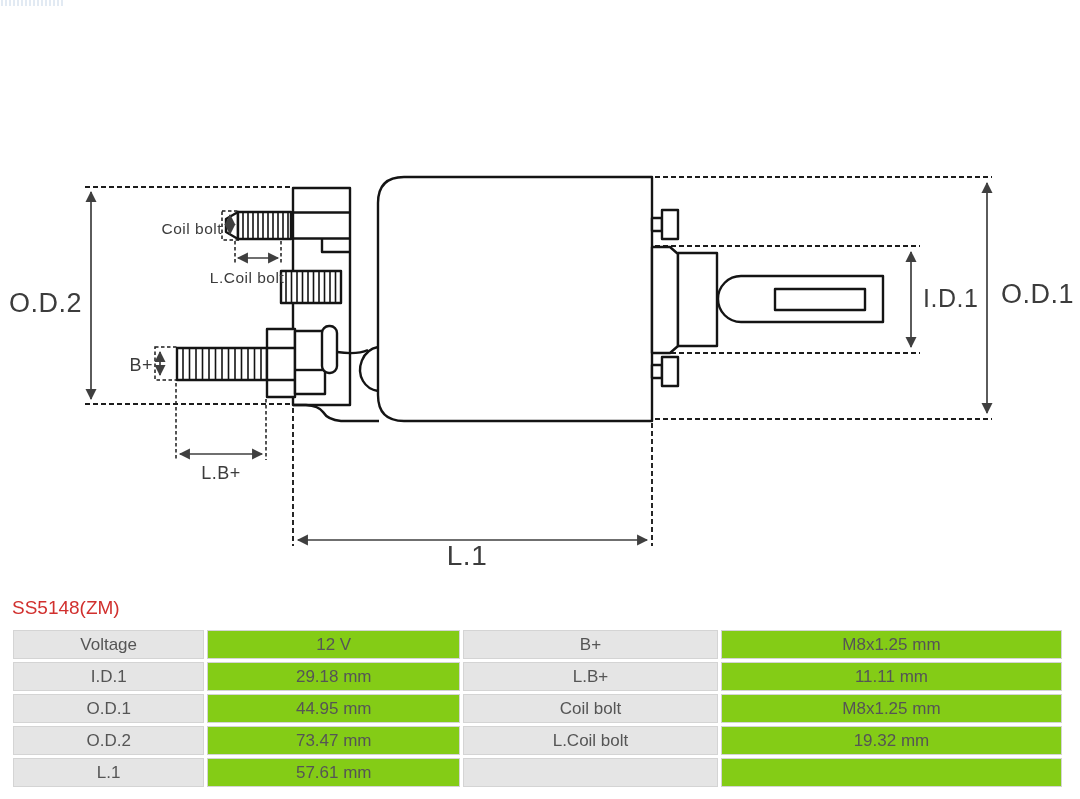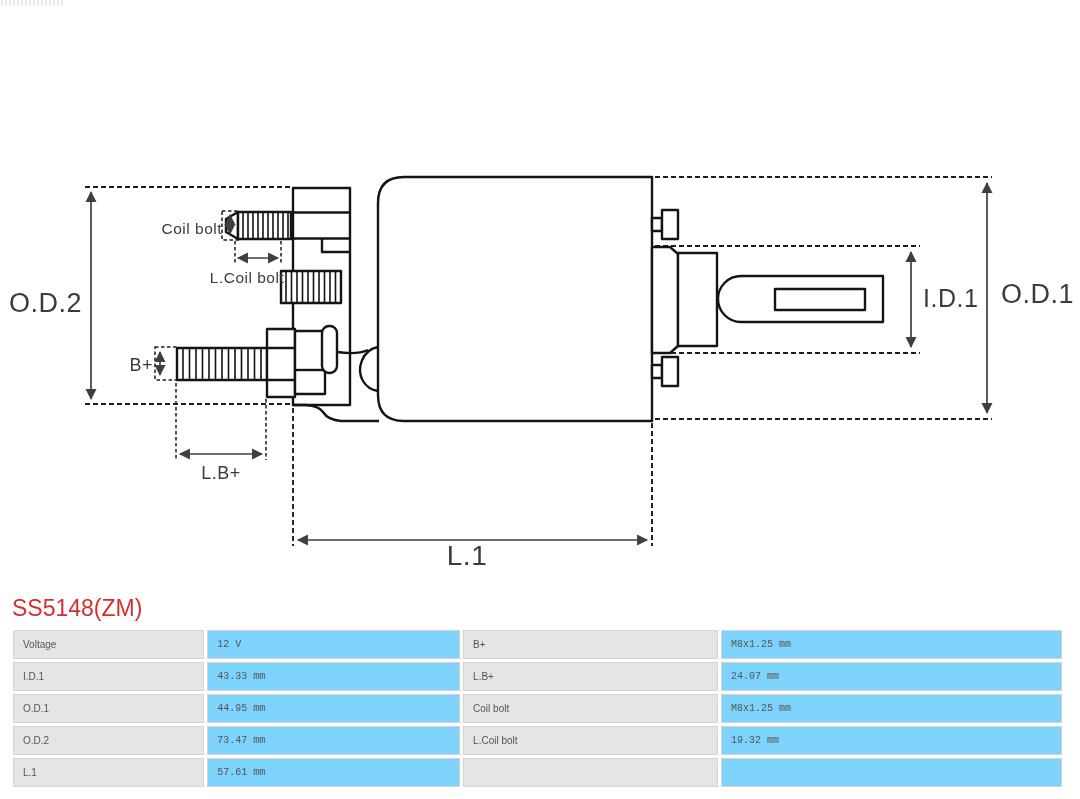--- a/index.html
+++ b/index.html
@@ -17,26 +17,26 @@
   .dash path.thin{stroke-width:1.5;stroke-dasharray:3.5 2.5;}
   .part path,.part rect{stroke:#141414;stroke-width:2.4;fill:#ffffff;stroke-linejoin:round;}
   .part path.open{fill:none;}
   .part path.hatch{stroke-width:1.6;fill:none;}
   .dim path{stroke:#3f3f3f;stroke-width:1.7;fill:none;}
   .lbls text{fill:#3c3c3c;letter-spacing:.5px;}
   .wm line{stroke:#dcdcdc;stroke-width:1.5;stroke-dasharray:2 3;}
 
   
   .spec-section{position:absolute;left:10px;top:597px;width:1055px;}
-  .part-number{color:#d1302e;font-size:23px;line-height:22px;margin:0 0 8px 2px;}
+  .part-number{color:#d1302e;font-size:19px;line-height:22px;margin:0 0 8px 2px;}
   table.spec{border-collapse:separate;border-spacing:3px;width:100%;table-layout:fixed;}
-  table.spec td{border:1px solid #d4d4d4;height:27px;padding:0 9px;text-align:left;
-     font-size:10px;color:#555555;overflow:hidden;white-space:nowrap;}
+  table.spec td{border:1px solid #d4d4d4;height:27px;padding:0 9px;text-align:center;
+     font-size:17px;color:#555555;overflow:hidden;white-space:nowrap;}
   td.lbl{background:#e5e5e5;}
-  td.val{background:#7dd3fc;font-family:Liberation Mono, monospace;}
+  td.val{background:#84cc16;}
 </style>
 </head>
 <body>
 
 <div class="logo-strip"></div>
 
 <svg class="diagram" viewBox="0 0 1080 590" xmlns="http://www.w3.org/2000/svg">
   <defs>
     <marker id="ah" viewBox="0 0 10 10" refX="9" refY="5" markerWidth="7.5" markerHeight="6.5" orient="auto-start-reverse">
       <path d="M0,0 L10,5 L0,10 Z" fill="#3f3f3f"></path>
@@ -146,23 +146,23 @@
     </colgroup>
     <tbody>
       <tr>
         <td class="lbl">Voltage</td>
         <td class="val">12 V</td>
         <td class="lbl">B+</td>
         <td class="val">M8x1.25 mm</td>
       </tr>
       <tr>
         <td class="lbl">I.D.1</td>
-        <td class="val">43.33 mm</td>
+        <td class="val">29.18 mm</td>
         <td class="lbl">L.B+</td>
-        <td class="val">24.07 mm</td>
+        <td class="val">11.11 mm</td>
       </tr>
       <tr>
         <td class="lbl">O.D.1</td>
         <td class="val">44.95 mm</td>
         <td class="lbl">Coil bolt</td>
         <td class="val">M8x1.25 mm</td>
       </tr>
       <tr>
         <td class="lbl">O.D.2</td>
         <td class="val">73.47 mm</td>

